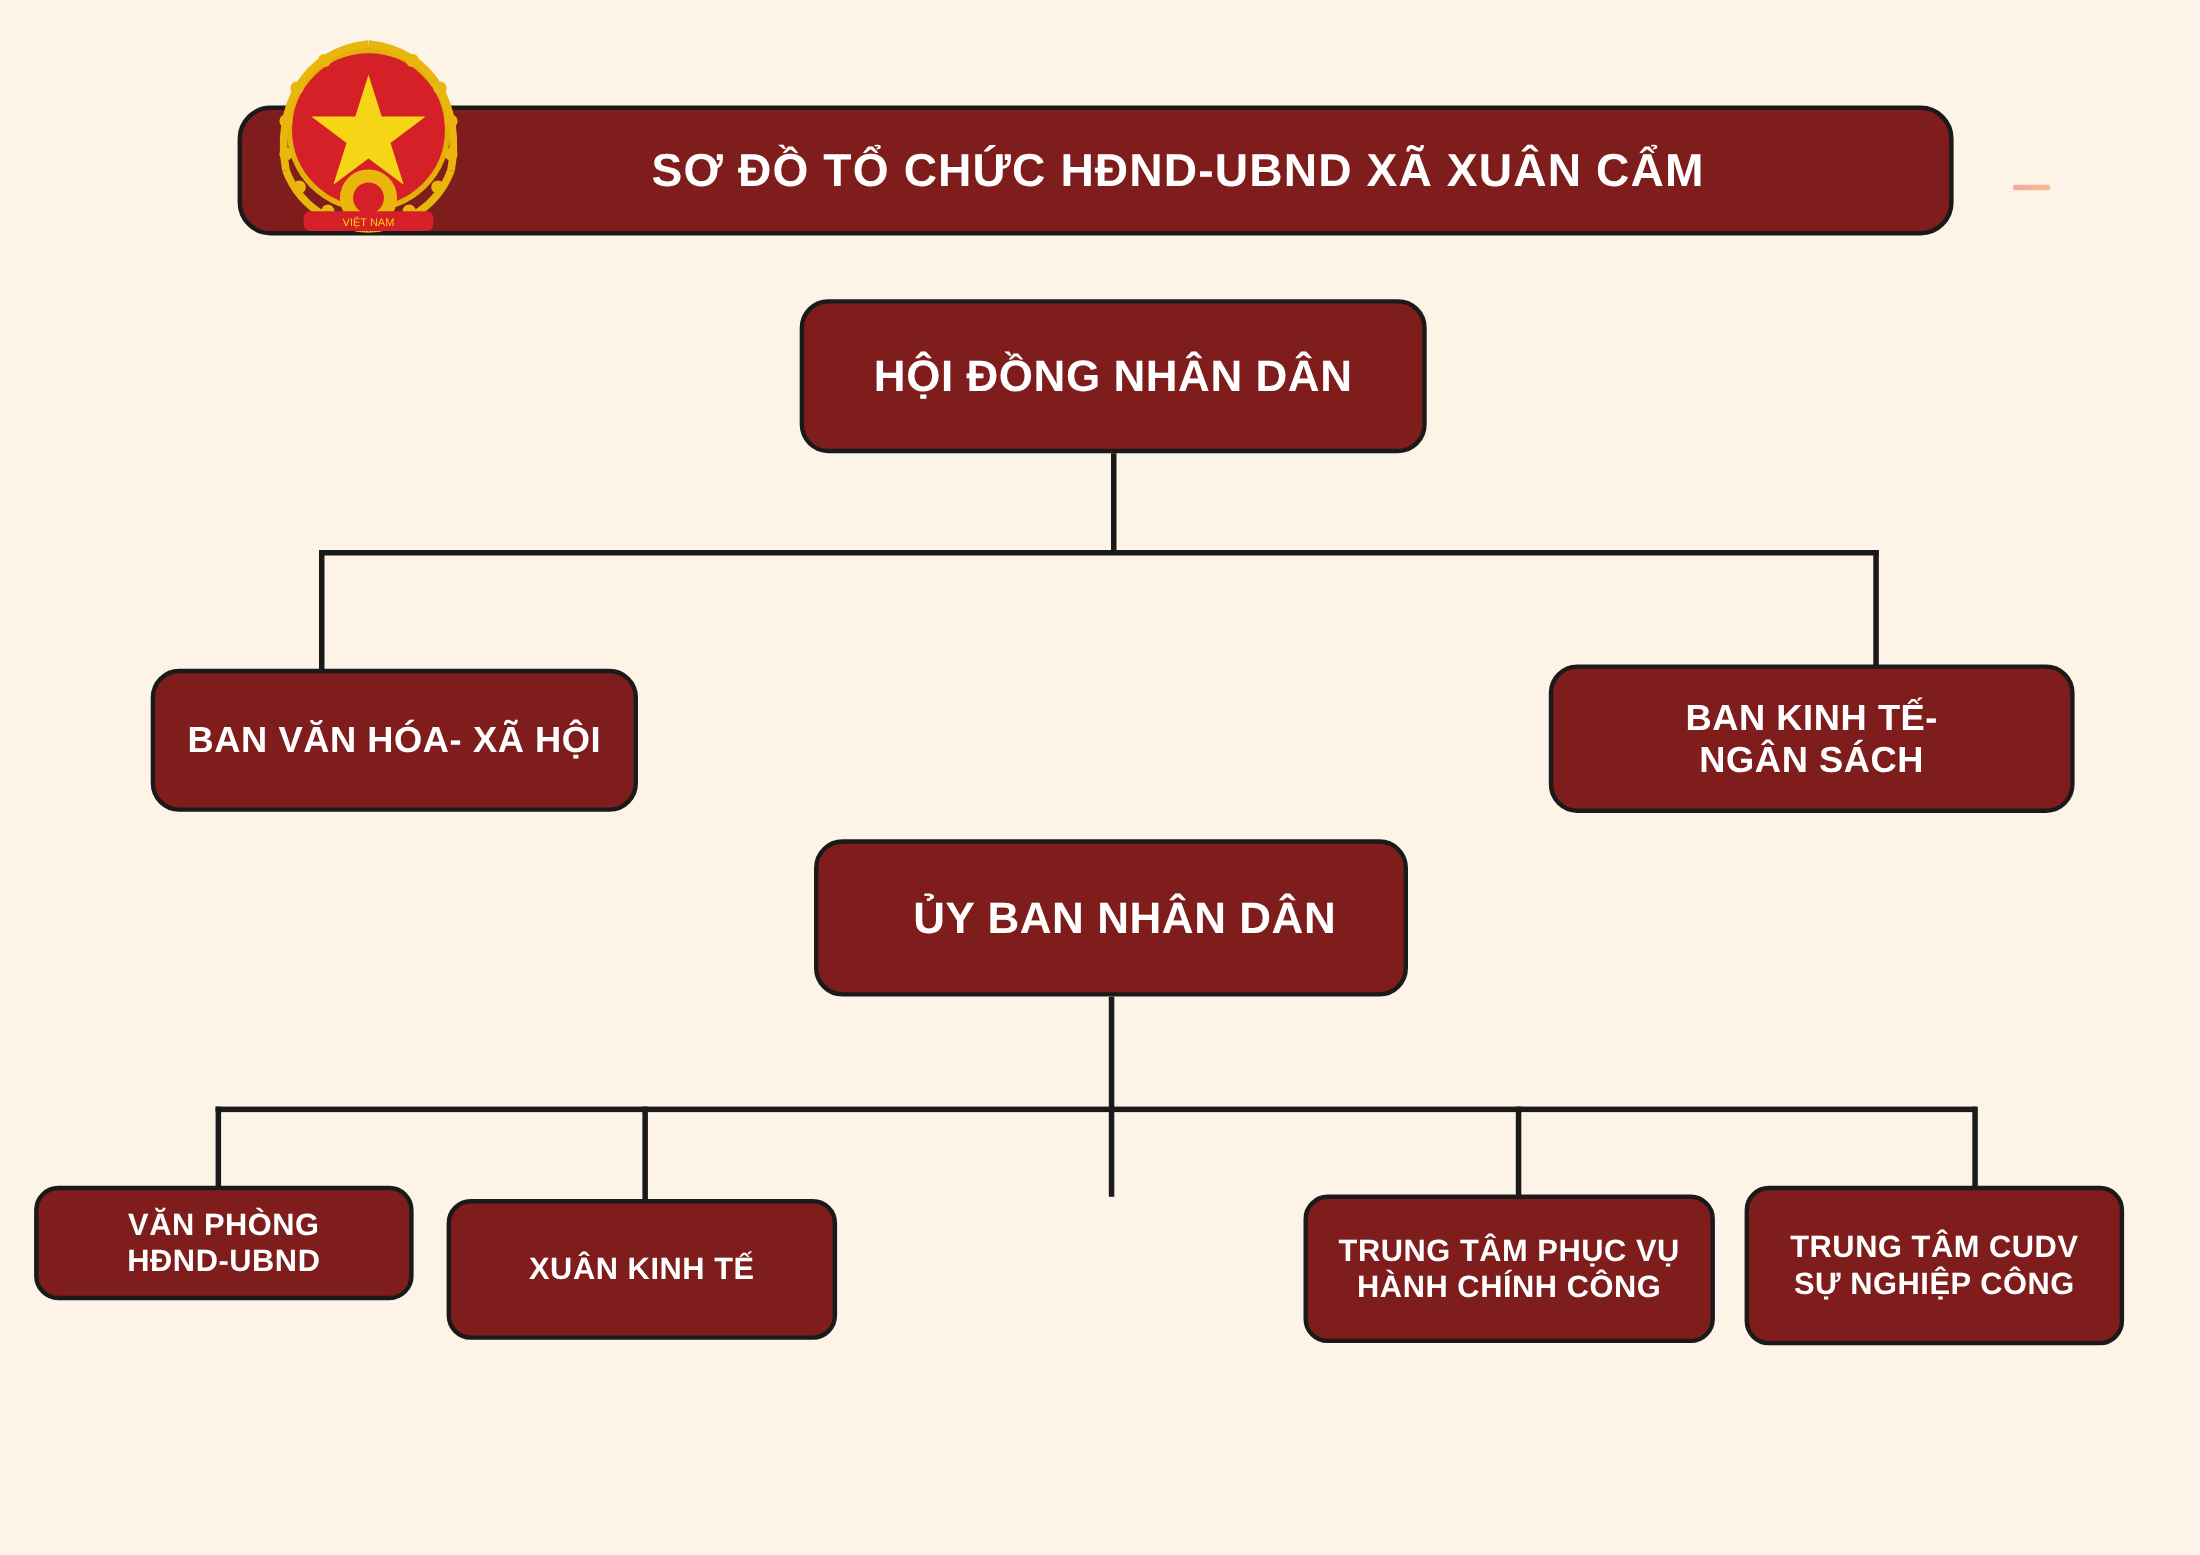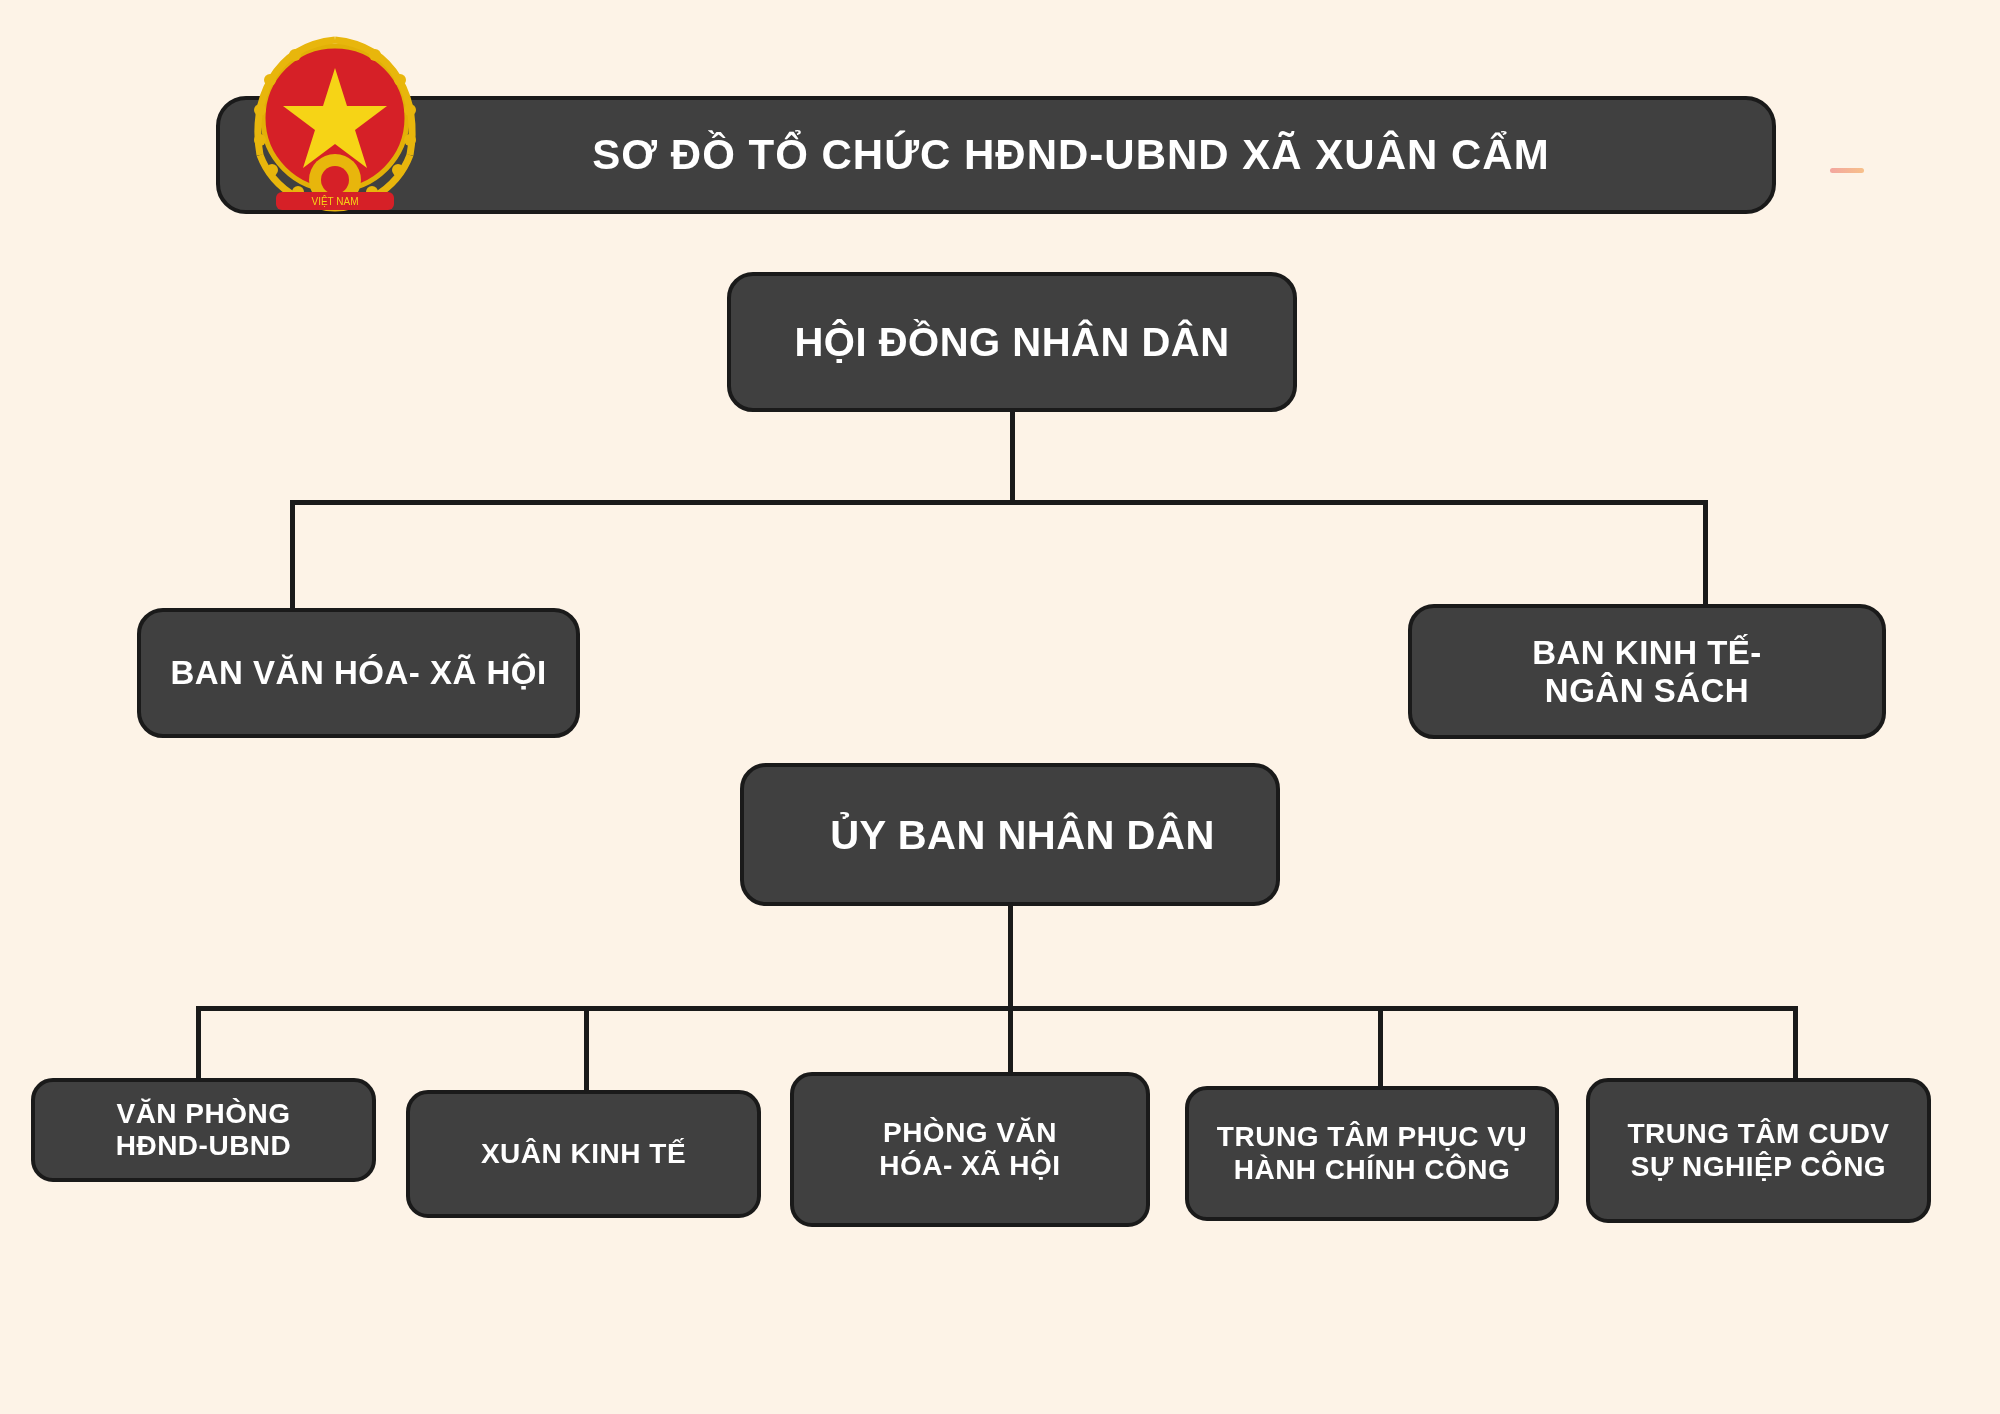--- a/index.html
+++ b/index.html
@@ -12,21 +12,21 @@
   }
   #canvas {
     position: relative;
     width: 2000px;
     height: 1414px;
     background: #fdf3e7;
     overflow: hidden;
   }
   .node {
     position: absolute;
-    background: #404040;
+    background: #7f1d1d;
     border: 4px solid #1a1a1a;
     border-radius: 26px;
     color: #ffffff;
     font-weight: bold;
     display: flex;
     align-items: center;
     justify-content: center;
     text-align: center;
     box-sizing: border-box;
     line-height: 1.15;
@@ -177,24 +177,20 @@
   <div class="line v" style="left:1378px; top:1006px; height:84px;"></div>
   <div class="line v" style="left:1793px; top:1006px; height:76px;"></div>
 
   <div class="node leaf" id="node-vp">
     <span>VĂN PHÒNG
 HĐND-UBND</span>
   </div>
   <div class="node leaf" id="node-pkt">
     <span>XUÂN KINH TẾ</span>
   </div>
-  <div class="node leaf" id="node-pvh">
-    <span>PHÒNG VĂN
-HÓA- XÃ HỘI</span>
-  </div>
   <div class="node leaf" id="node-ttcudv">
     <span>TRUNG TÂM CUDV
 SỰ NGHIỆP CÔNG</span>
   </div>
   <div class="node leaf" id="node-ttpv">
     <span>TRUNG TÂM PHỤC VỤ
 HÀNH CHÍNH CÔNG</span>
   </div>
 
 </div>

